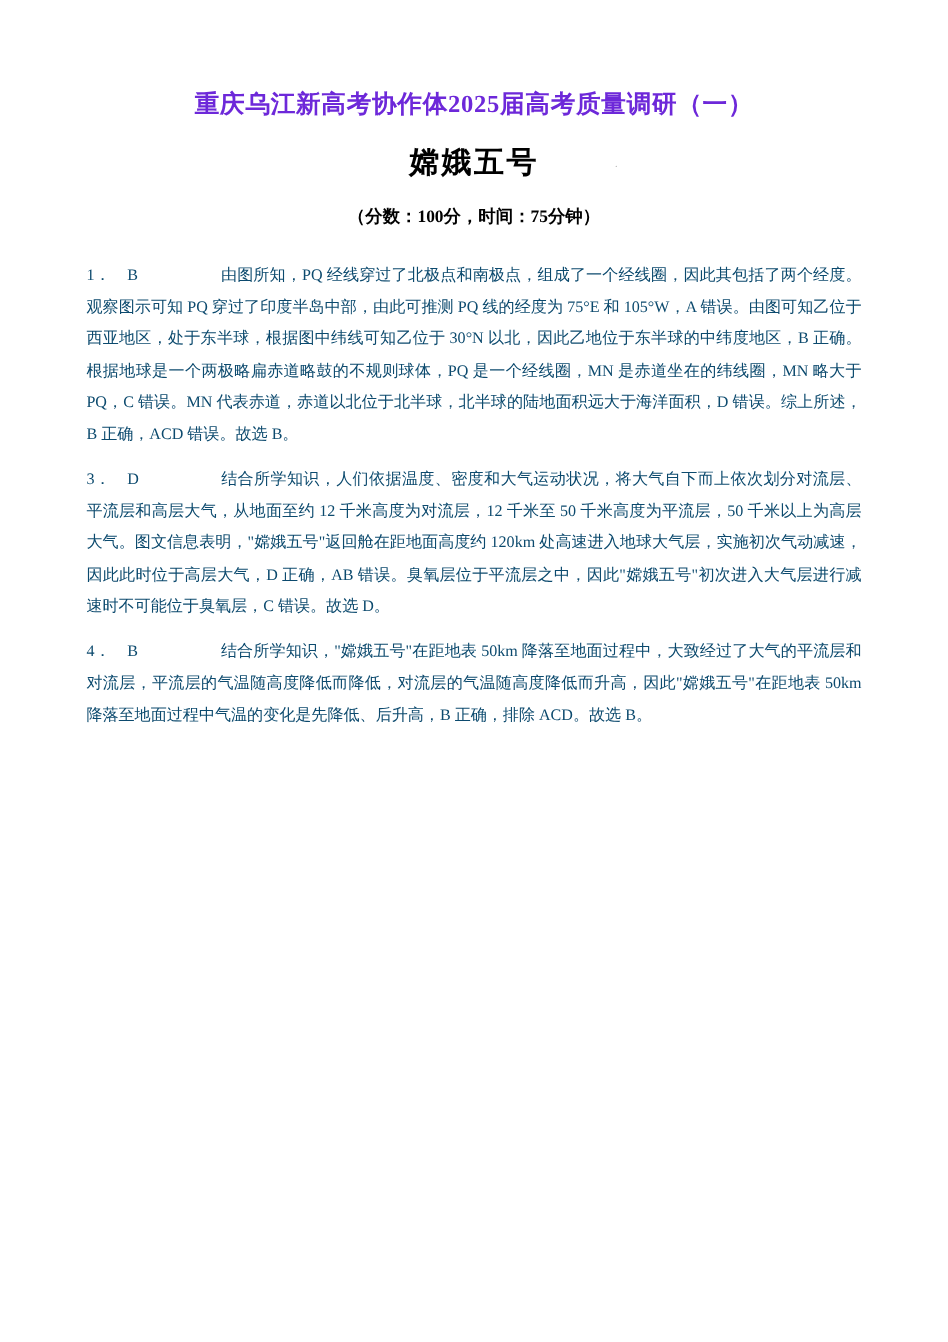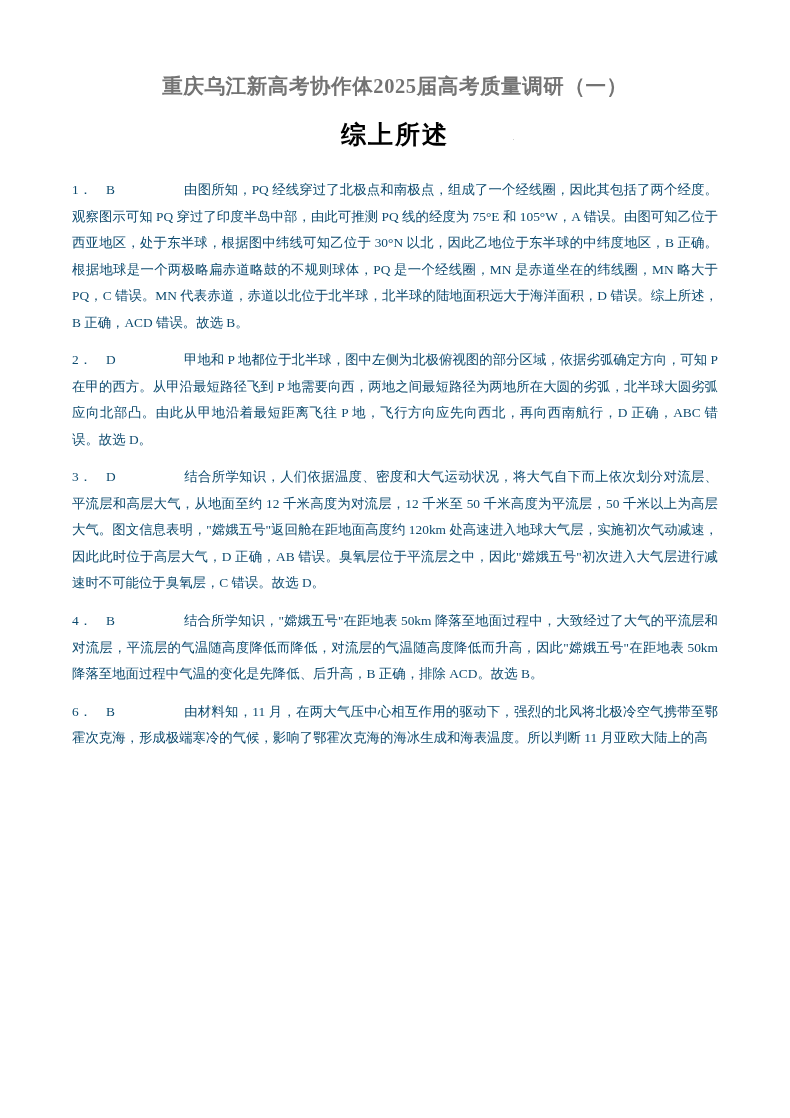--- a/index.html
+++ b/index.html
@@ -29,21 +29,21 @@
     font-size: 9px;
     color: #b9b9b9;
     letter-spacing: 0;
   }
   .doc-title {
     margin-top: 72px;
     text-align: center;
     font-size: 20.5px;
     font-weight: bold;
     letter-spacing: 0.6px;
-    color: #737373;
+    color: #6d28d9;
     font-family: "Liberation Serif", "DejaVu Serif", serif;
   }
   .doc-subtitle {
     margin-top: 18px;
     text-align: center;
     font-size: 25px;
     font-weight: bold;
     letter-spacing: 2px;
     color: #000;
   }
@@ -80,40 +80,35 @@
   }
 </style>
 </head>
 <body>
 
 <div class="page">
 
   <div class="tiny-mark">·</div>
 
   <div class="doc-title">重庆乌江新高考协作体2025届高考质量调研（一）</div>
-  <div class="doc-subtitle">综上所述</div>
+  <div class="doc-subtitle">嫦娥五号</div>
+  <div class="doc-meta">（分数：100分，时间：75分钟）</div>
 
   <div class="body-block">
 
     <div class="qa-item">
       <span class="qa-num">1．</span><span class="qa-ans">B</span><span class="qa-text">由图所知，PQ 经线穿过了北极点和南极点，组成了一个经线圈，因此其包括了两个经度。观察图示可知 PQ 穿过了印度半岛中部，由此可推测 PQ 线的经度为 75°E 和 105°W，A 错误。由图可知乙位于西亚地区，处于东半球，根据图中纬线可知乙位于 30°N 以北，因此乙地位于东半球的中纬度地区，B 正确。根据地球是一个两极略扁赤道略鼓的不规则球体，PQ 是一个经线圈，MN 是赤道坐在的纬线圈，MN 略大于 PQ，C 错误。MN 代表赤道，赤道以北位于北半球，北半球的陆地面积远大于海洋面积，D 错误。综上所述，B 正确，ACD 错误。故选 B。</span>
     </div>
 
-    <div class="qa-item">
-      <span class="qa-num">2．</span><span class="qa-ans">D</span><span class="qa-text">甲地和 P 地都位于北半球，图中左侧为北极俯视图的部分区域，依据劣弧确定方向，可知 P 在甲的西方。从甲沿最短路径飞到 P 地需要向西，两地之间最短路径为两地所在大圆的劣弧，北半球大圆劣弧应向北部凸。由此从甲地沿着最短距离飞往 P 地，飞行方向应先向西北，再向西南航行，D 正确，ABC 错误。故选 D。</span>
-    </div>
 
     <div class="qa-item">
       <span class="qa-num">3．</span><span class="qa-ans">D</span><span class="qa-text">结合所学知识，人们依据温度、密度和大气运动状况，将大气自下而上依次划分对流层、平流层和高层大气，从地面至约 12 千米高度为对流层，12 千米至 50 千米高度为平流层，50 千米以上为高层大气。图文信息表明，"嫦娥五号"返回舱在距地面高度约 120km 处高速进入地球大气层，实施初次气动减速，因此此时位于高层大气，D 正确，AB 错误。臭氧层位于平流层之中，因此"嫦娥五号"初次进入大气层进行减速时不可能位于臭氧层，C 错误。故选 D。</span>
     </div>
 
     <div class="qa-item">
       <span class="qa-num">4．</span><span class="qa-ans">B</span><span class="qa-text">结合所学知识，"嫦娥五号"在距地表 50km 降落至地面过程中，大致经过了大气的平流层和对流层，平流层的气温随高度降低而降低，对流层的气温随高度降低而升高，因此"嫦娥五号"在距地表 50km 降落至地面过程中气温的变化是先降低、后升高，B 正确，排除 ACD。故选 B。</span>
     </div>
 
 
-    <div class="qa-item">
-      <span class="qa-num">6．</span><span class="qa-ans">B</span><span class="qa-text">由材料知，11 月，在两大气压中心相互作用的驱动下，强烈的北风将北极冷空气携带至鄂霍次克海，形成极端寒冷的气候，影响了鄂霍次克海的海冰生成和海表温度。所以判断 11 月亚欧大陆上的高</span>
-    </div>
 
   </div>
 
 </div>
 
 </body></html>

